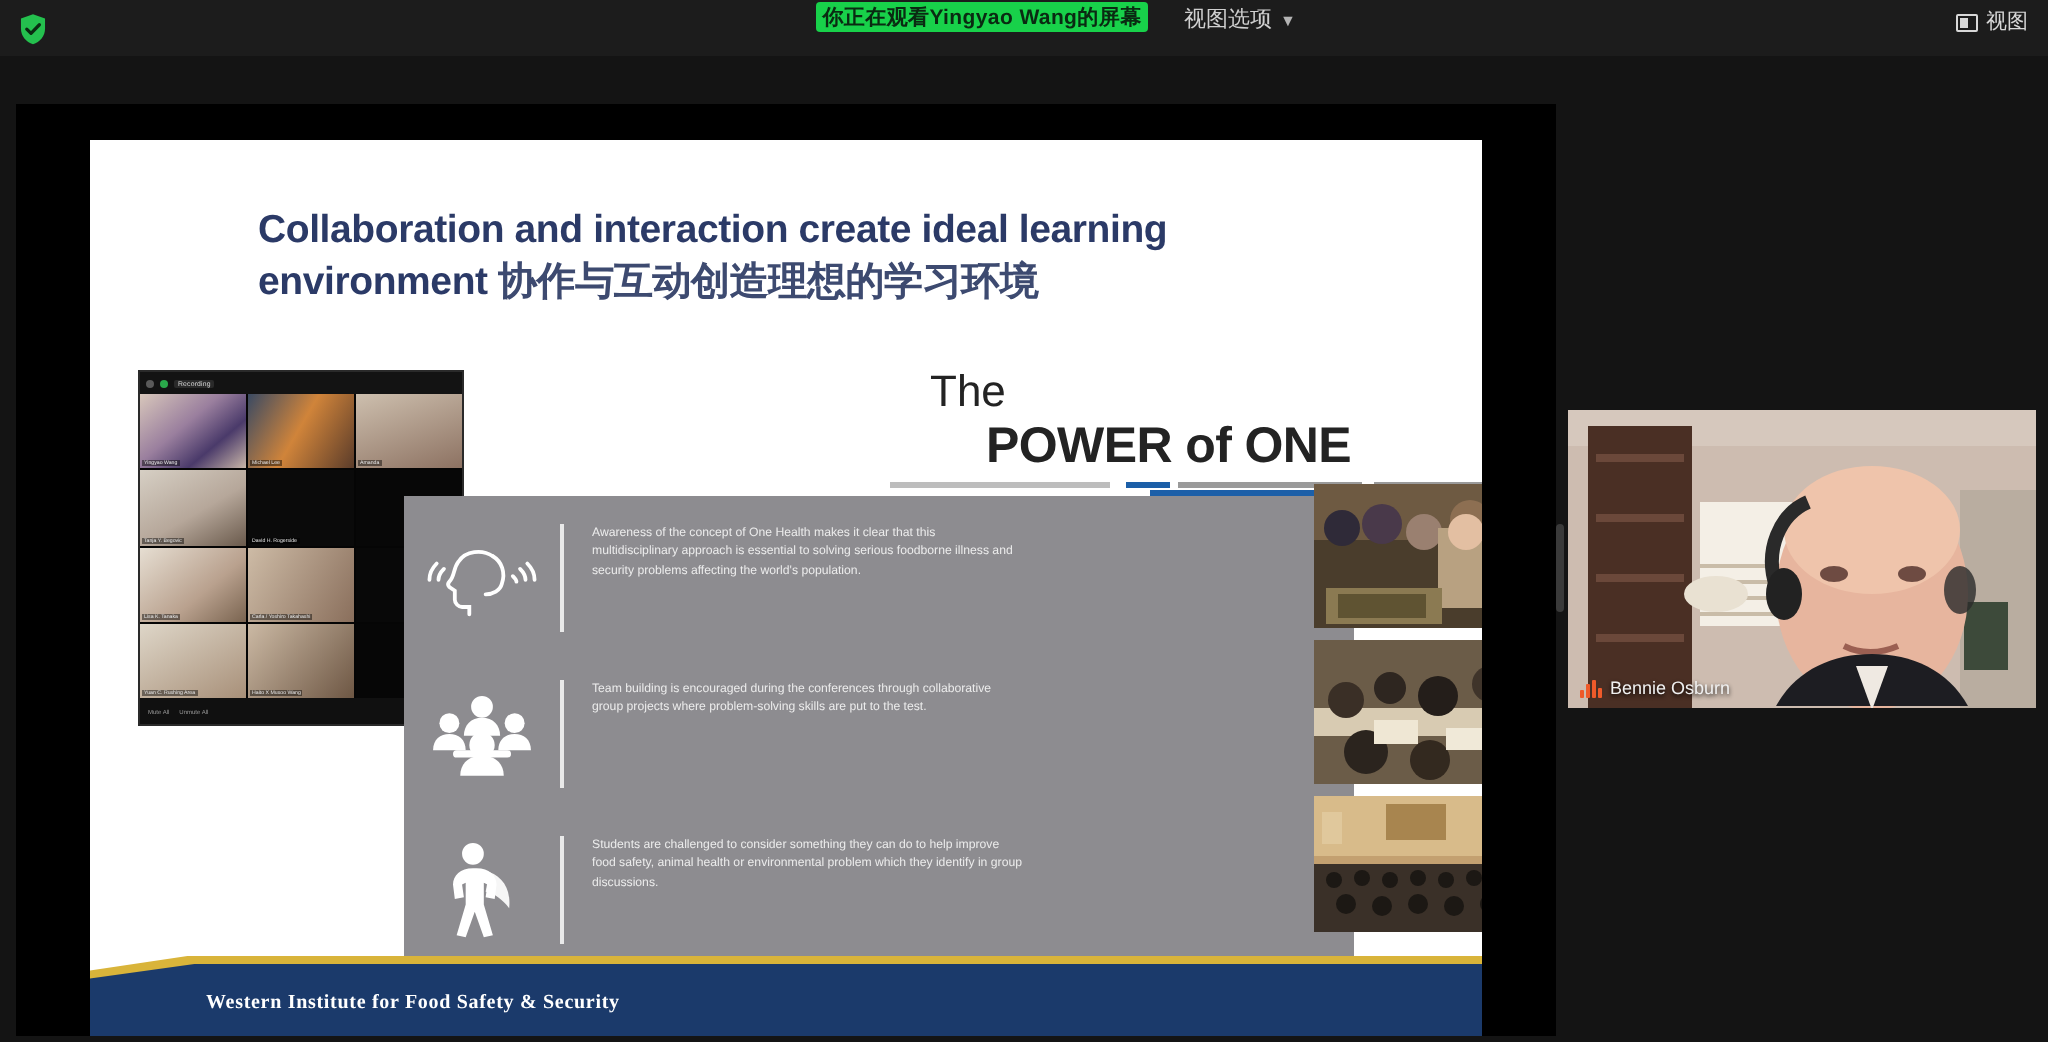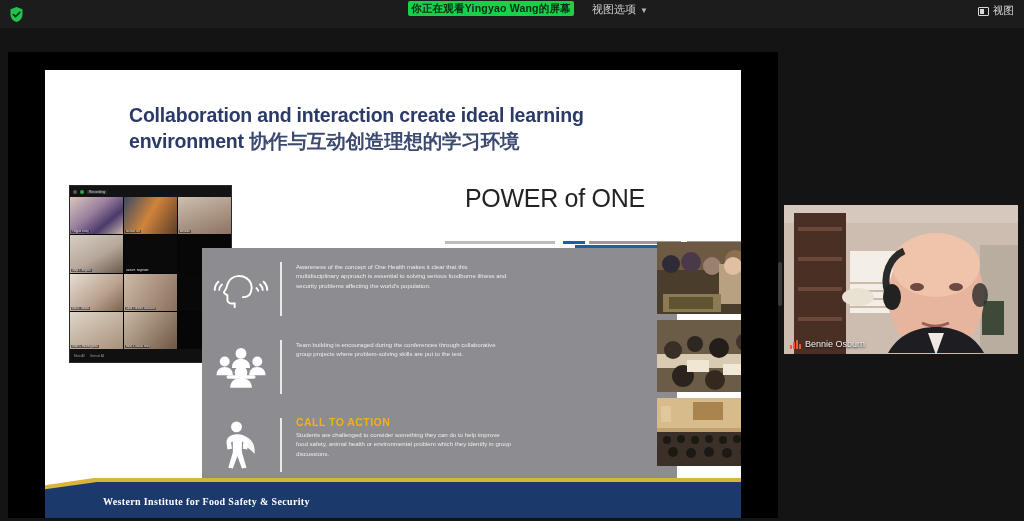--- a/index.html
+++ b/index.html
@@ -89,21 +89,21 @@
     display:flex; align-items:center; gap:5px; padding-left:4px;
   }
   .zg-ft{ font-size:3px; color:#9a9a9a; }
 
   
   #power{
     position:absolute; left:420px; top:114px; width:250px;
     color:#232323; line-height:1.12;
   }
   #power .l1{ font-size:22px; }
-  #power .l2{ font-size:25px; font-weight:normal; letter-spacing:-.3px; }
+  #power .l2{ font-size:25px; font-weight:bold; letter-spacing:-.3px;margin-left:28px; }
 
   
   #rules{ position:absolute; left:400px; top:170px; width:296px; height:4px; }
   #rules i{ position:absolute; top:1px; height:3px; background:#9a9a9a; display:block; }
 
   
   #blue-wedge{
     position:absolute; left:530px; top:175px; width:105px; height:65px;
     background:#1c5fa8;
     clip-path:polygon(0 0,100% 0,100% 100%,38% 100%,0 38%);
@@ -254,20 +254,21 @@
         <div class="zg-cell" style="background:#060606"></div>
       </div>
 
       <div id="zg-foot">
         <span class="zg-ft">Mute All</span>
         <span class="zg-ft">Unmute All</span>
       </div>
     </div>
 
     <div id="power">
+      <div class="l1">The</div>
       <div class="l2">POWER of ONE</div>
     </div>
 
     <div id="rules">
       <i style="left:0;   width:110px; background:#bdbdbd"></i>
       <i style="left:118px;width:22px; background:#1c5fa8"></i>
       <i style="left:144px;width:92px;"></i>
       <i style="left:242px;width:54px;"></i>
     </div>
 
@@ -316,21 +317,20 @@
       <div class="row" id="row3">
         <span class="ico">
           <svg viewBox="0 0 64 64" width="58" height="58" fill="#ffffff">
             <circle cx="27" cy="12" r="6"></circle>
             <path d="M27 20c-7 0-11 4-11 9l1 8 5-1-1-7 2-1v12l-5 17 5 1 5-14 5 14 5-1-5-17V28l2 1-1 7 5 1 1-8c0-5-4-9-11-9z"></path>
             <path d="M36 22c8 3 12 10 11 20-4-5-8-8-13-9z" opacity=".92"></path>
           </svg>
         </span>
         <span class="sep"></span>
         <div class="txt">
-          <div class="h">CALL TO ACTION</div>
           <div class="p">Students are challenged to consider something they can do to help improve food safety, animal health or environmental problem which they identify in group discussions.</div>
         </div>
       </div>
 
       <div class="photo" id="photo1" style="background:linear-gradient(160deg,#6b5a45 0%,#3d3226 30%,#8f7b5e 60%,#c7b49a 100%)">
         <svg width="104" height="72" viewBox="0 0 104 72">
           <rect width="104" height="72" fill="#4a3d2c"></rect>
           <rect x="0" y="0" width="104" height="28" fill="#6e5a42"></rect>
           <circle cx="14" cy="22" r="9" fill="#2f2a38"></circle>
             <circle cx="34" cy="20" r="10" fill="#49394a"></circle>

